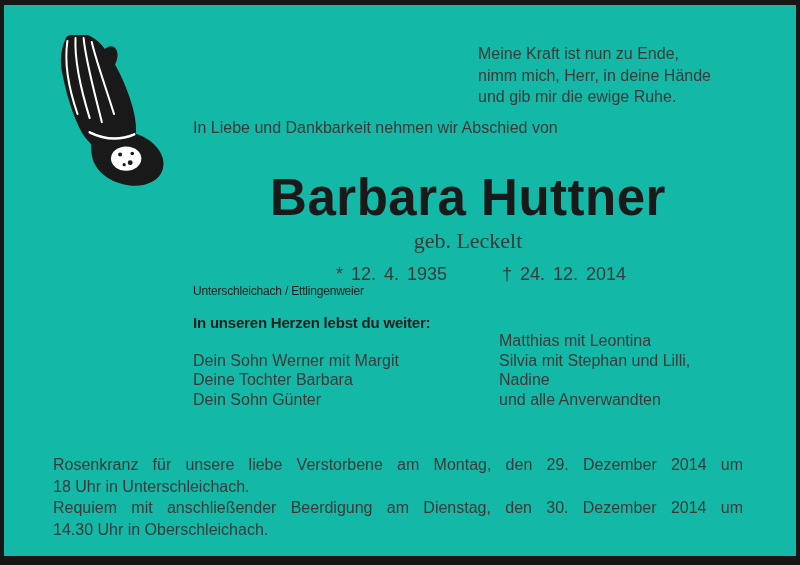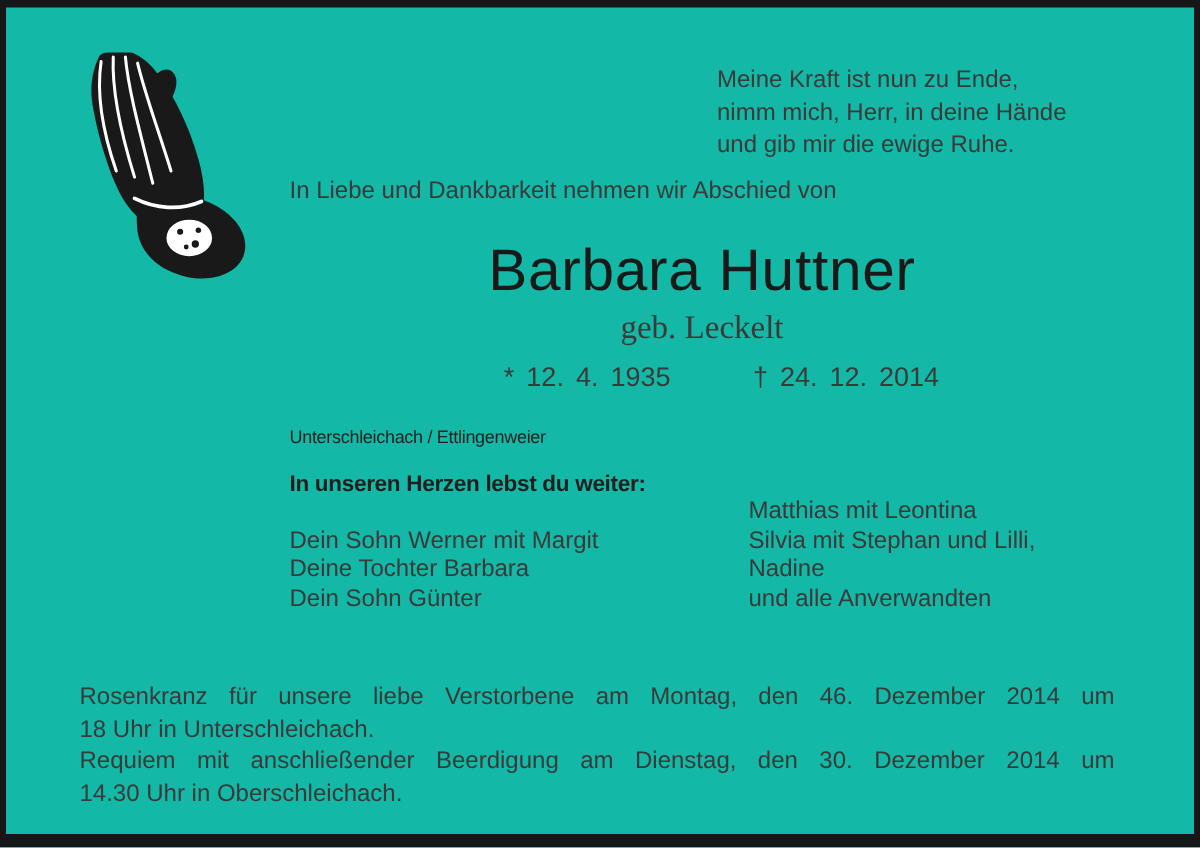--- a/index.html
+++ b/index.html
@@ -12,21 +12,21 @@
     border-top-width:5px;
     border-bottom-width:9px;
     font-family:"Liberation Sans","DejaVu Sans",sans-serif;
     color:#3c3c3c;
     overflow:hidden;
   }
   .abs{position:absolute;}
   .verse{left:474px;top:38px;font-size:16px;line-height:21.5px;color:#3a3a3a;}
   .intro{left:189px;top:114px;font-size:16px;color:#3a3a3a;}
   .center-col{left:189px;top:150px;width:550px;text-align:center;}
-  .name{font-size:39px;letter-spacing:0.5px;line-height:1;color:#191919;font-weight:400;margin-top:6px;}
+  .name{font-size:51px;letter-spacing:0.5px;line-height:1;color:#191919;font-weight:700;margin-top:17px;}
   .birthname{font-size:22px;line-height:1;margin-top:7px;color:#3a3a3a;font-family:Liberation Serif, serif;}
   .dates{margin-top:13px;font-size:18px;line-height:1;color:#3a3a3a;word-spacing:3px;
          display:flex;justify-content:center;column-gap:55px;padding-left:26px;box-sizing:border-box;}
   .places{left:189px;top:279px;font-size:12px;font-weight:400;letter-spacing:-0.2px;color:#1f1f1f;}
   .family-heading{left:189px;top:309px;font-size:15px;font-weight:700;letter-spacing:-0.2px;color:#1f1f1f;}
   .family{left:189px;top:326px;width:560px;font-size:16px;line-height:19.5px;color:#3a3a3a;}
   .family-row{display:flex;}
   .family-row.gap{margin-top:10px;}
   .fam-left{width:306px;flex:0 0 306px;}
   .fam-right{flex:1;}
@@ -101,21 +101,21 @@
       <span class="fam-right">Nadine</span>
     </div>
     <div class="family-row">
       <span class="fam-left">Dein Sohn Günter</span>
       <span class="fam-right">und alle Anverwandten</span>
     </div>
   </div>
 
   <div class="abs announcements">
     <div>
-      <div class="ann-line just">Rosenkranz für unsere liebe Verstorbene am Montag, den 46. Dezember 2014 um</div>
+      <div class="ann-line just">Rosenkranz für unsere liebe Verstorbene am Montag, den 29. Dezember 2014 um</div>
       <div class="ann-line">18 Uhr in Unterschleichach.</div>
     </div>
     <div>
       <div class="ann-line just">Requiem mit anschließender Beerdigung am Dienstag, den 30. Dezember 2014 um</div>
       <div class="ann-line">14.30 Uhr in Oberschleichach.</div>
     </div>
   </div>
 
 </div>
 

